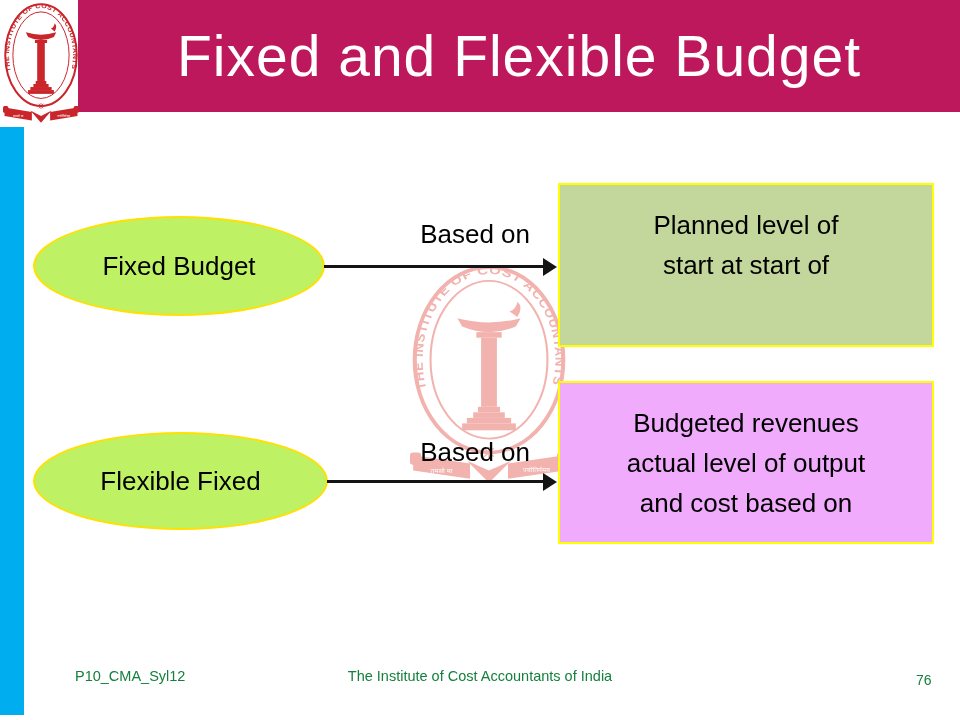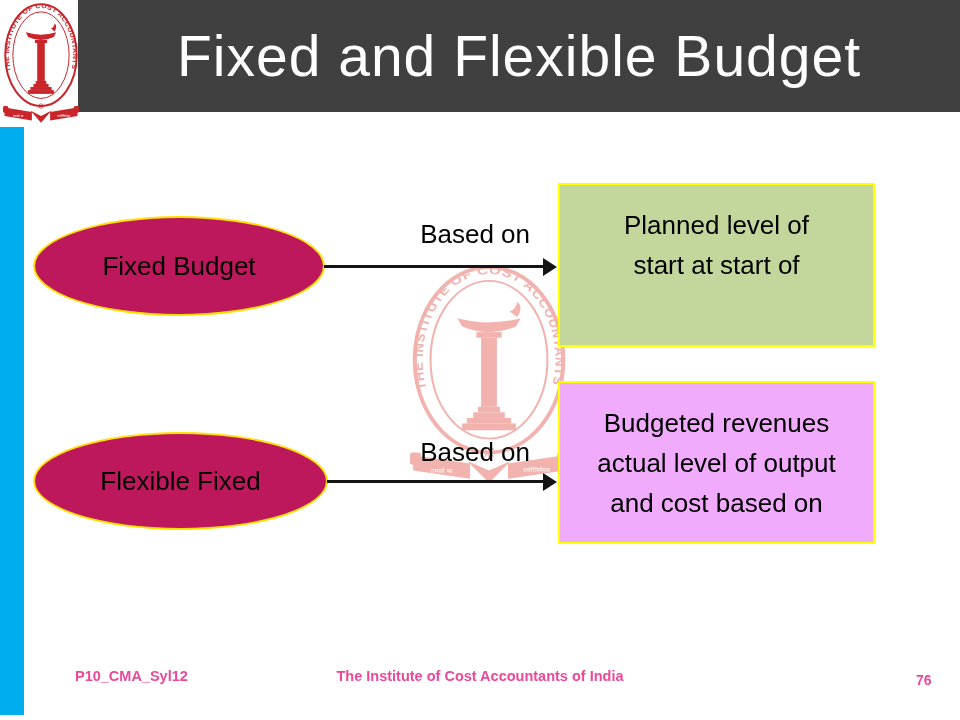--- a/index.html
+++ b/index.html
@@ -3,40 +3,40 @@
 <meta charset="utf-8">
 <style>
   html,body{margin:0;padding:0;background:#e8e8e8;}
   .slide{
     position:relative;width:960px;height:720px;background:#ffffff;overflow:hidden;
     font-family:"Liberation Sans","DejaVu Sans",sans-serif;
   }
   
   .header{
     position:absolute;left:78px;top:0;width:882px;height:112px;
-    background:#404040;display:flex;align-items:center;justify-content:center;
+    background:#be185d;display:flex;align-items:center;justify-content:center;
   }
   .title{
     color:#ffffff;font-size:57px;font-weight:400;letter-spacing:1px;white-space:nowrap;
   }
   
   .logo-main{position:absolute;left:3px;top:2px;width:76px;height:123px;color:#C9252B;}
   .watermark{position:absolute;left:410px;top:263px;width:158px;height:224px;color:#F2B2AE;}
   .logo-svg{width:100%;height:100%;display:block;}
   .lg-outer{fill:none;stroke:currentColor;stroke-width:2.6;}
   .lg-inner{fill:none;stroke:currentColor;stroke-width:1.3;}
   .lg-arc{font-size:8px;font-weight:bold;fill:currentColor;letter-spacing:.4px;}
   .lg-fill{fill:currentColor;}
   .lg-star{stroke:currentColor;stroke-width:.9;}
   .lg-motto{font-size:4.3px;fill:#ffffff;text-anchor:middle;}
   
   .side-strip{position:absolute;left:0;top:127px;width:24px;height:588px;background:#00AEEF;}
   
   .node{
-    position:absolute;background:#be185d;border:2px solid #FFE000;border-radius:50%;
+    position:absolute;background:#bef264;border:2px solid #FFE000;border-radius:50%;
     display:flex;align-items:center;justify-content:center;
     color:#000;font-size:26px;box-sizing:border-box;
   }
   .node-fixed{left:33px;top:216px;width:292px;height:100px;}
   .node-flexible{left:33px;top:432px;width:295px;height:98px;}
   .conn-label{
     position:absolute;width:180px;text-align:right;color:#000;font-size:26px;line-height:28px;
   }
   .conn-label-1{left:350px;top:220px;}
   .conn-label-2{left:350px;top:438px;}
@@ -44,28 +44,28 @@
   .conn-line-1{left:324px;top:265px;width:222px;}
   .conn-line-2{left:327px;top:480px;width:219px;}
   .arrow-head{
     position:absolute;width:0;height:0;
     border-top:9px solid transparent;border-bottom:9px solid transparent;
     border-left:14px solid #141414;
   }
   .arrow-head-1{left:543px;top:258px;}
   .arrow-head-2{left:543px;top:473px;}
   .result-box{
-    position:absolute;left:558px;width:317px;border:2px solid #FFFF00;box-sizing:border-box;
+    position:absolute;left:558px;width:376px;border:2px solid #FFFF00;box-sizing:border-box;
     color:#000;font-size:26px;line-height:40px;text-align:center;padding-top:20px;
   }
   .result-green{top:183px;height:164px;background:#C3D69B;}
   .result-orange{top:381px;height:163px;background:#f0abfc;}
   .result-line{display:block;}
   
-  .footer-item{position:absolute;color:#ec4899;font-weight:bold;font-size:14.5px;white-space:nowrap;}
+  .footer-item{position:absolute;color:#15803d;font-weight:normal;font-size:14.5px;white-space:nowrap;}
   .footer-left{left:75px;top:668px;}
   .footer-center{left:280px;top:668px;width:400px;text-align:center;}
   .footer-right{left:884px;top:672px;font-size:14px;margin-left:32px;}
 </style>
 </head>
 <body>
 
 <div class="slide">
 
   <div class="watermark">

